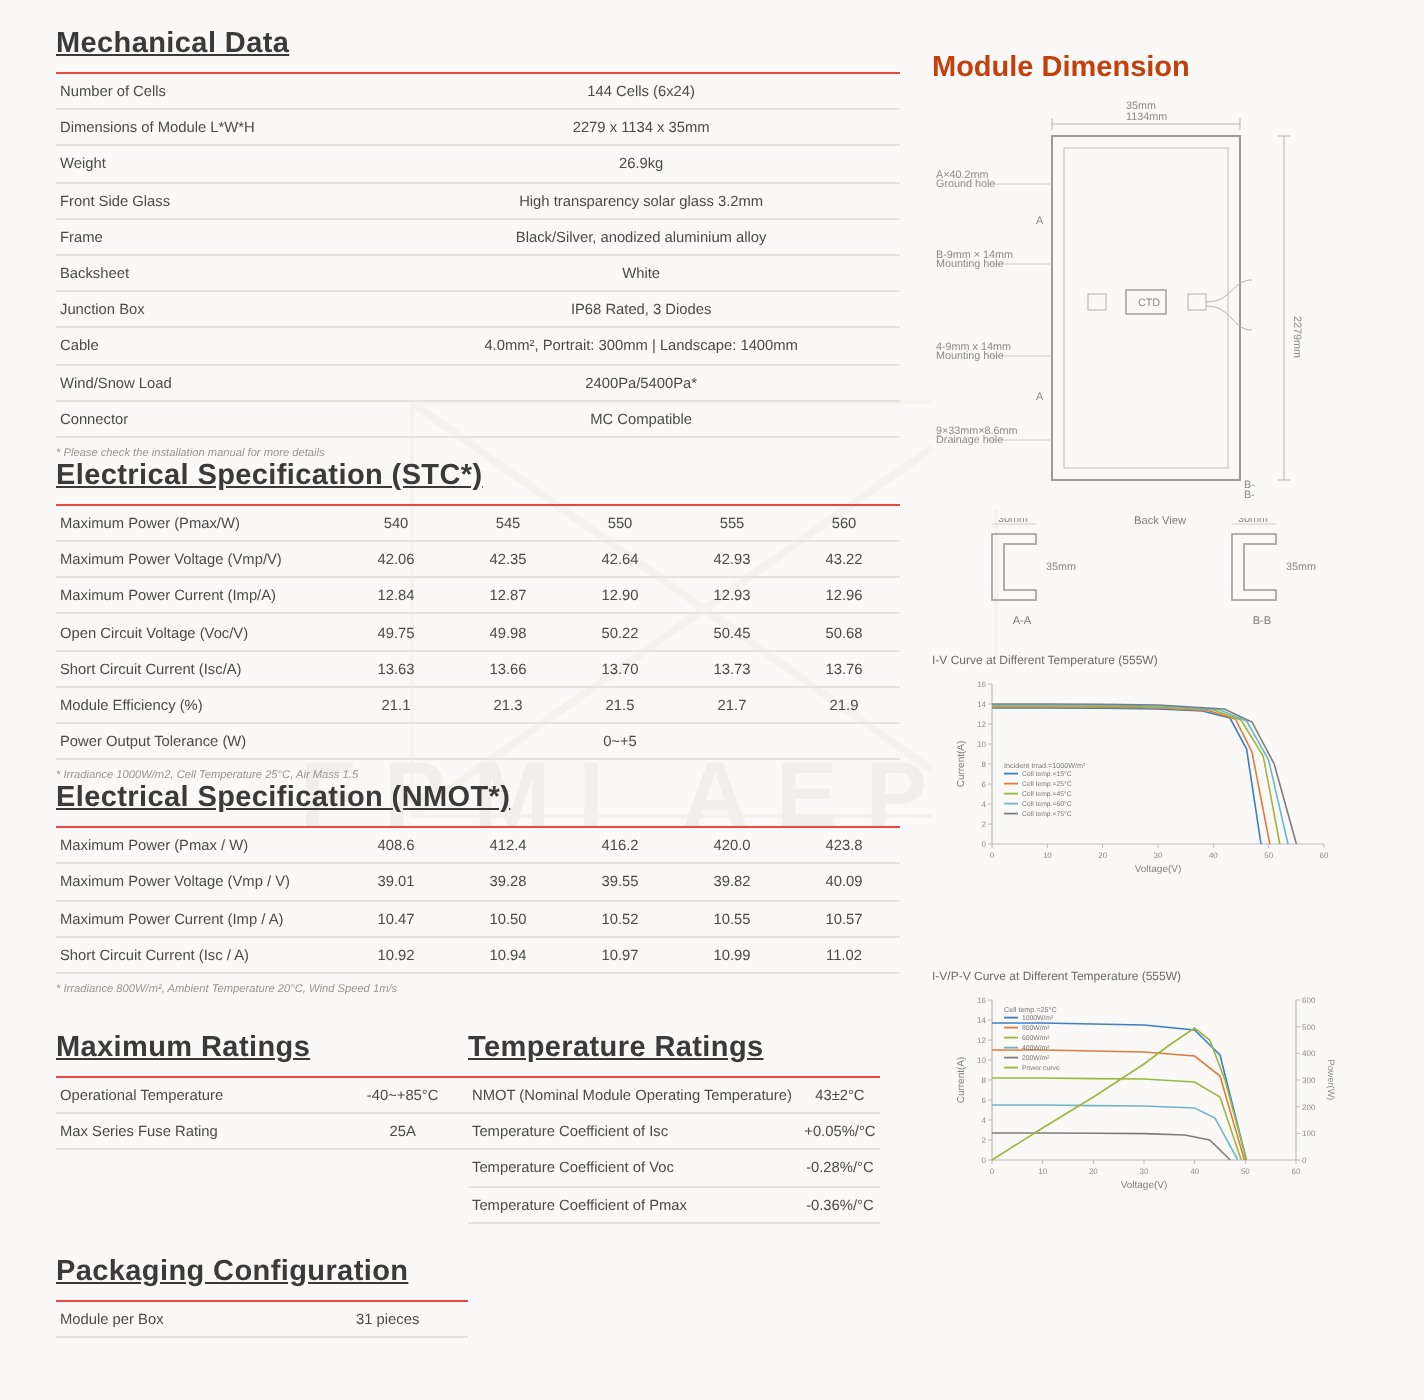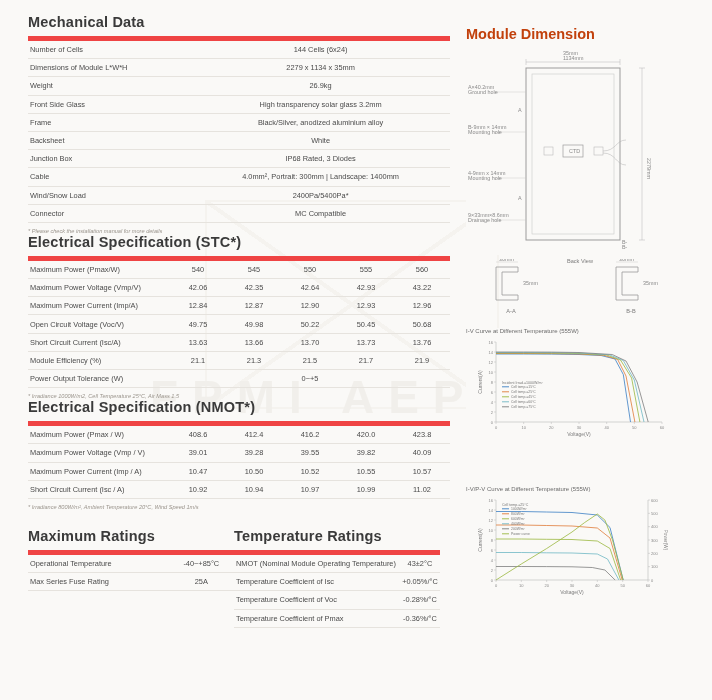--- a/index.html
+++ b/index.html
@@ -42,34 +42,34 @@
   .wmbox:after{
     background:linear-gradient(to bottom left,transparent 49.4%,#ece8e1 49.4%,#ece8e1 50.6%,transparent 50.6%);
   }
 
   .cols{position:relative;display:flex;gap:16px;z-index:2;}
   .left{width:430px;}
   .right{width:228px;}
 
   h2.sec{
     font-size:14.5px;font-weight:600;color:#3a3a3a;
-    margin:0 0 6px 0;letter-spacing:.2px;
+    margin:0 0 6px 0;letter-spacing:.2px;text-decoration:underline;
   }
   .sec-gap{margin-top:18px;}
 
   table.spec{
     width:100%;border-collapse:collapse;font-size:7.4px;
   }
   table.spec td{
     border-bottom:1px solid #e6e3de;
     padding:4.1px 2px;
     color:#4a4a4a;
     white-space:nowrap;
   }
-  table.spec tr:first-child td{border-top:5px solid #ef4444;}
+  table.spec tr:first-child td{border-top:1px solid #ef4444;}
   td.label{text-align:left;}
   td.val{text-align:center;padding-right:6px;}
   td.num{text-align:center;width:52px;}
   .note{
     font-size:5.6px;color:#9a948c;margin-top:5px;font-style:italic;
   }
 
   
   .figtitle{font-size:14.5px;font-weight:700;color:#c2410c;margin:12px 0 8px 0;}
   .drawing{
@@ -286,20 +286,31 @@
                 </tr>
                 <tr>
                   <td class="label">Temperature Coefficient of Pmax</td>
                   <td class="val">-0.36%/°C</td>
                 </tr>
               </tbody>
           </table>
         </div>
       </div>
 
+      <div class="pkg halfcol">
+        <h2 class="sec">Packaging Configuration</h2>
+        <table class="spec">
+          <tbody id="pkg-body">
+              <tr>
+                <td class="label">Module per Box</td>
+                <td class="val">31 pieces</td>
+              </tr>
+            </tbody>
+        </table>
+      </div>
     </div>
 
     <div class="right">
       <h2 class="figtitle">Module Dimension</h2>
 
       <div class="drawing">
         <svg width="228" height="205" viewBox="0 0 228 205">
 
           <rect x="60" y="18" width="94" height="172" fill="none" stroke="#9b9b9b" stroke-width="1"></rect>
           <rect x="66" y="24" width="82" height="160" fill="none" stroke="#c9c9c9" stroke-width="0.6"></rect>

